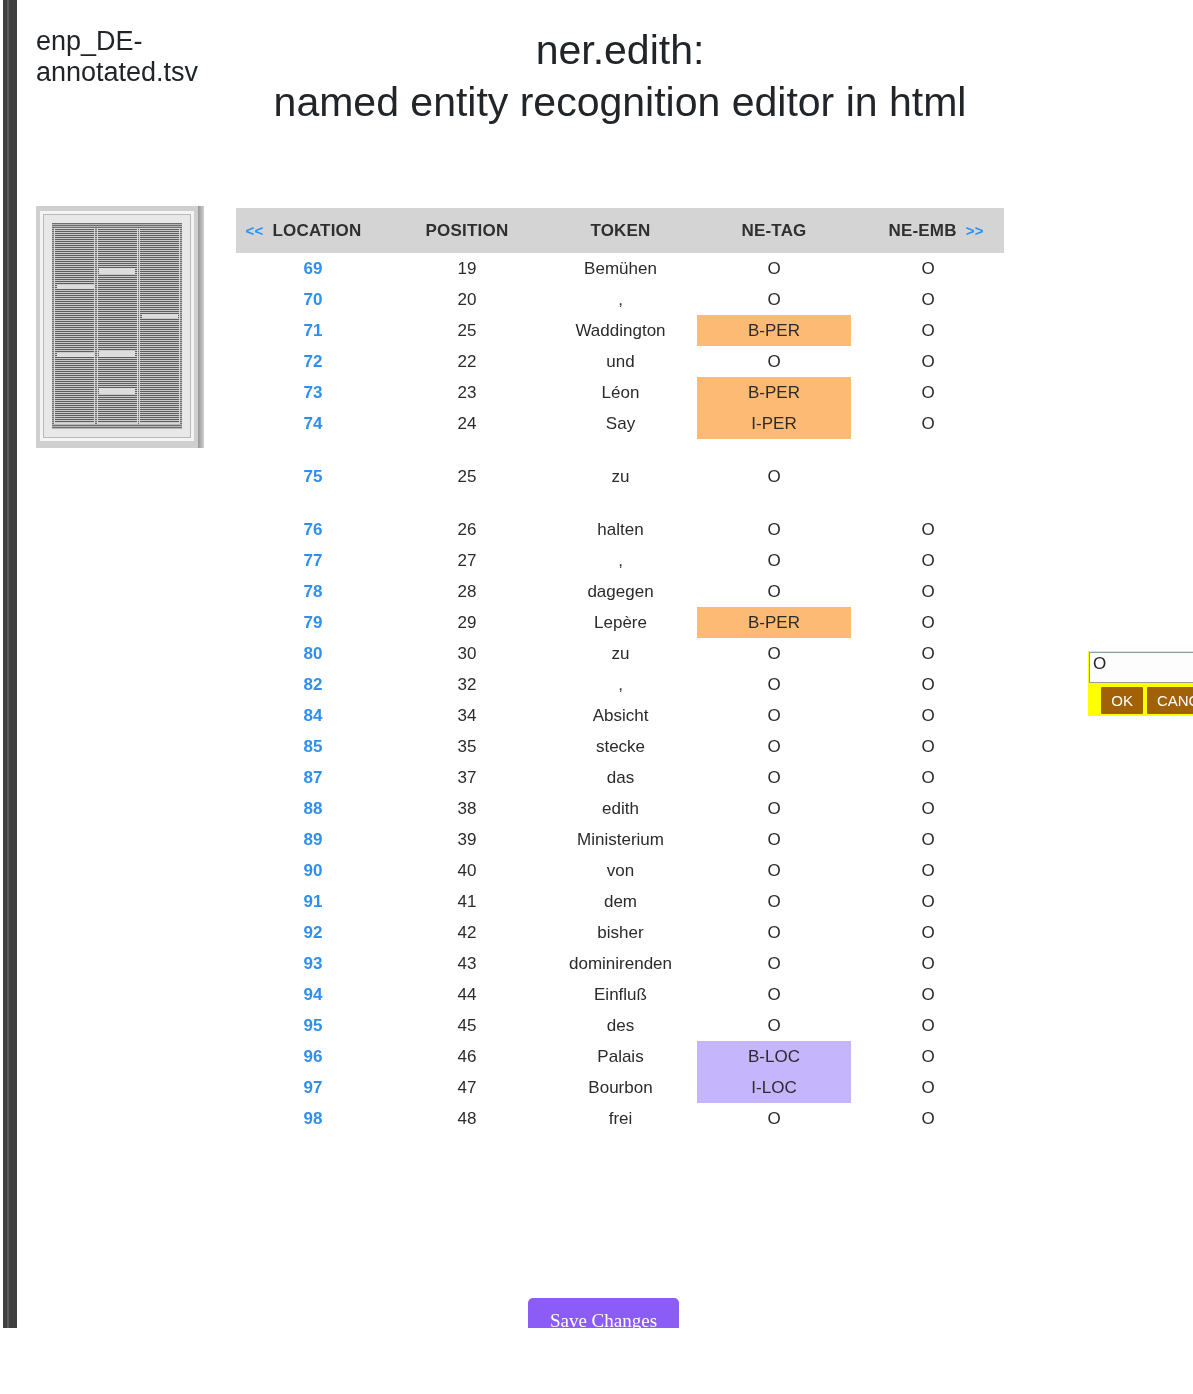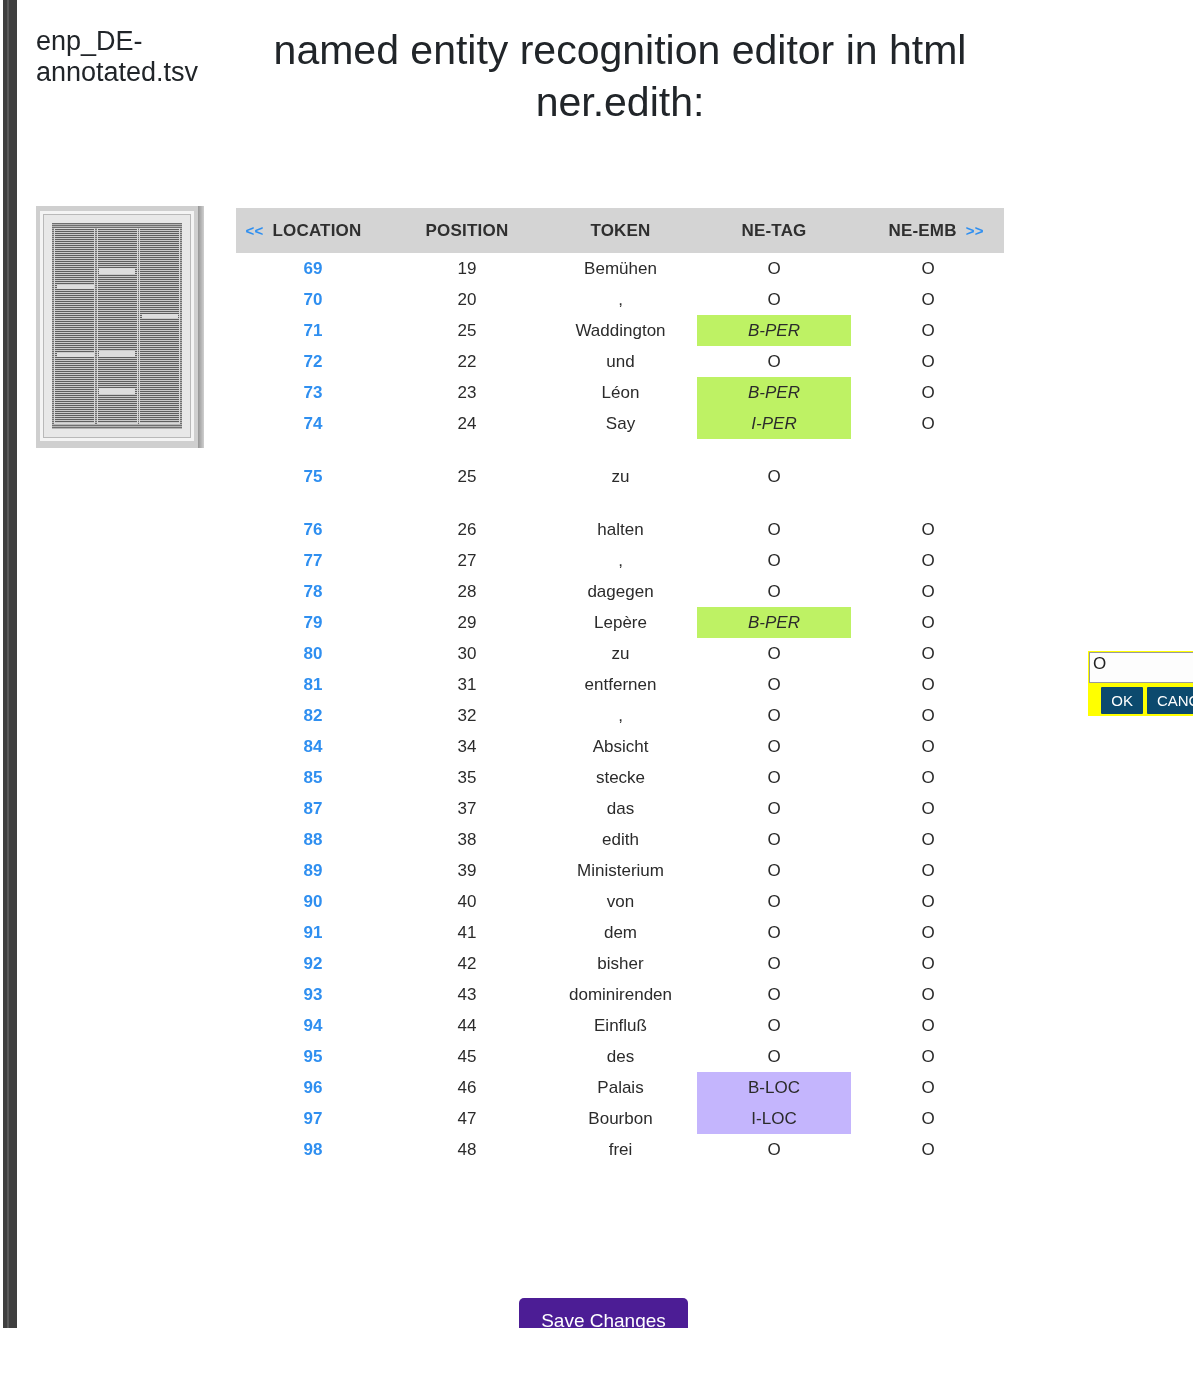--- a/index.html
+++ b/index.html
@@ -158,21 +158,21 @@
     cursor: pointer;
     font-weight: bold;
   }
   td.tag .chip, td.emb .chip {
     display: block;
     height: 31px;
     line-height: 31px;
     width: 154px;
     margin: 0 auto;
   }
-  .chip.per { background: #bef264; font-style: italic; }
+  .chip.per { background: #fdba74; }
   .chip.loc { background: #c4b5fd; }
   .chip.none { background: transparent; }
   tr.active td.tag .chip { height: 75px; line-height: 75px; }
 
   
   .edit-pop {
     position: absolute;
     left: 852px; top: 443px;
     width: 153px; height: 65px;
     background: #ffff00;
@@ -195,62 +195,62 @@
   .pop-btns {
     position: absolute;
     left: 0; top: 34px;
     width: 153px; height: 31px;
     display: flex;
     align-items: center;
     justify-content: center;
     gap: 4px;
   }
   .pop-btn {
-    background: #0c4a6e;
+    background: #a16207;
     color: #ffffff;
     border: none;
     font-family: "Liberation Sans", sans-serif;
     font-size: 15px;
     height: 27px;
     padding: 0 10px;
     cursor: pointer;
     border-radius: 1px;
   }
 
   
   .save-wrap {
     position: absolute;
     left: 0; top: 1298px;
     width: 1193px;
     text-align: center;
     padding-left: 14px;
   }
   .save-btn {
-    background: #4c1d95;
+    background: #8b5cf6;
     color: #ffffff;
     border: none;
     border-radius: 5px;
-    font-family: Liberation Sans, sans-serif;
+    font-family: Liberation Serif, serif;
     font-size: 19px;
     padding: 12px 22px;
     cursor: pointer;
   }
 </style>
 </head>
 <body>
 
 <div id="page">
 
   <div class="edge-strip"></div>
 
   <div class="file-name">enp_DE-annotated.tsv</div>
 
   <div class="app-title">
+    <div>ner.edith:</div>
     <div>named entity recognition editor in html</div>
-    <div>ner.edith:</div>
   </div>
 
   <div class="thumb-wrap">
     <div class="thumb-page">
       <div class="thumb-frame">
         <div class="thumb-inner">
           <div class="thumb-col tc1"></div>
           <div class="thumb-col tc2"></div>
           <div class="thumb-col tc3"></div>
           <div class="thumb-gap" style="left:4%;top:30%;width:28%;height:2%"></div>
@@ -414,31 +414,20 @@
             <td>30</td>
             <td>zu</td>
             <td class="tag">
               <span class="chip none">O</span>
             </td>
             <td class="emb">
               <span class="chip none">O</span>
             </td>
           </tr>
           <tr>
-            <td class="loc"><a>81</a></td>
-            <td>31</td>
-            <td>entfernen</td>
-            <td class="tag">
-              <span class="chip none">O</span>
-            </td>
-            <td class="emb">
-              <span class="chip none">O</span>
-            </td>
-          </tr>
-          <tr>
             <td class="loc"><a>82</a></td>
             <td>32</td>
             <td>,</td>
             <td class="tag">
               <span class="chip none">O</span>
             </td>
             <td class="emb">
               <span class="chip none">O</span>
             </td>
           </tr>

